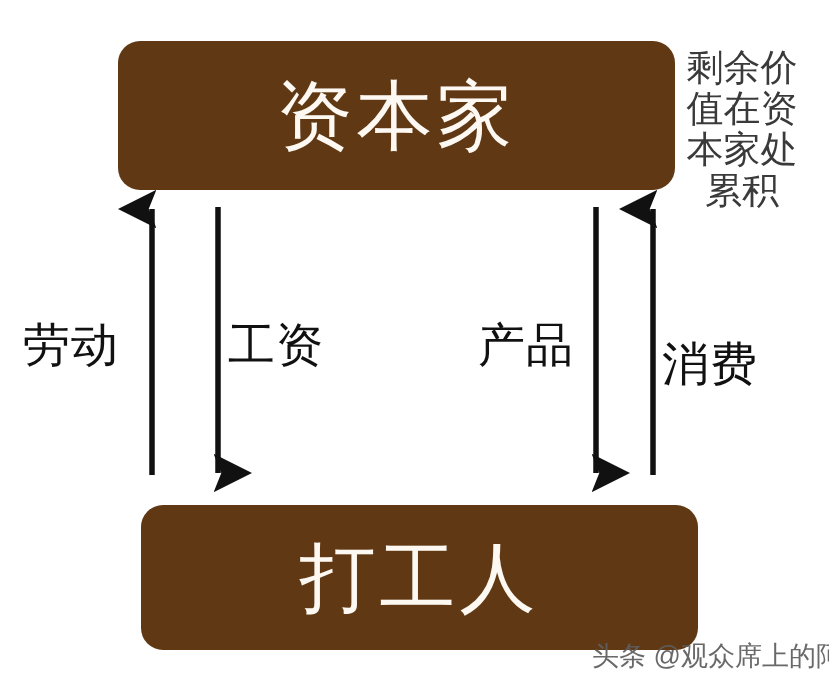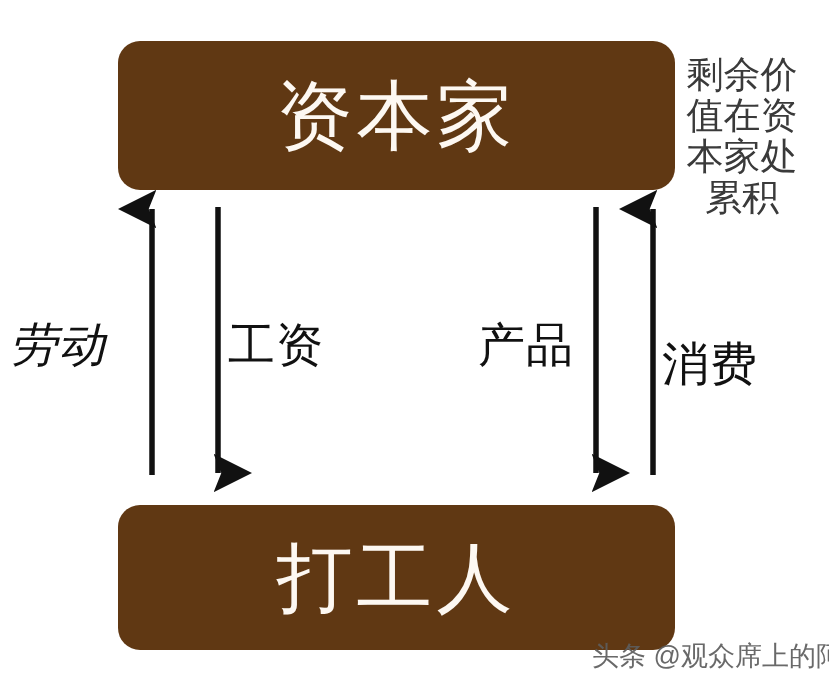--- a/index.html
+++ b/index.html
@@ -23,21 +23,21 @@
     position: absolute;
     left: 118px;
     width: 557px;
     background: #603813;
     border-radius: 22px;
     display: flex;
     align-items: center;
     justify-content: center;
   }
   #box-capitalist { top: 41px; height: 149px; }
-  #box-worker     { top: 505px; height: 145px; }
+  #box-worker     { top: 505px; height: 145px; margin-left: 23px; }
 
   .node-label {
     color: #FDF8F2;
     font-size: 76px;
     line-height: 1;
     letter-spacing: 4px;
     font-weight: 400;
     white-space: nowrap;
     user-select: none;
   }
@@ -46,21 +46,20 @@
   #annotation {
     position: absolute;
     left: 682px;
     top: 47px;
     width: 120px;
     color: #3A3A3A;
     font-size: 37px;
     line-height: 41px;
     letter-spacing: 0px;
     word-break: break-all;
-    margin-top: 7px;
   }
 
   
   #arrow-layer {
     position: absolute;
     left: 0;
     top: 0;
     width: 829px;
     height: 684px;
     pointer-events: none;
@@ -69,21 +68,21 @@
   
   .flow-label {
     position: absolute;
     color: #111111;
     font-size: 47px;
     line-height: 1;
     white-space: nowrap;
     letter-spacing: 1px;
     user-select: none;
   }
-  #flow-label-labor       { left: 10px;  top: 321px; font-style: italic; }
+  #flow-label-labor       { left: 23px;  top: 321px; }
   #flow-label-wage        { left: 228px; top: 321px; }
   #flow-label-product     { left: 478px; top: 321px; }
   #flow-label-consumption { left: 662px; top: 340px; }
 
   
   #watermark {
     position: absolute;
     left: 592px;
     top: 643px;
     font-size: 27px;

